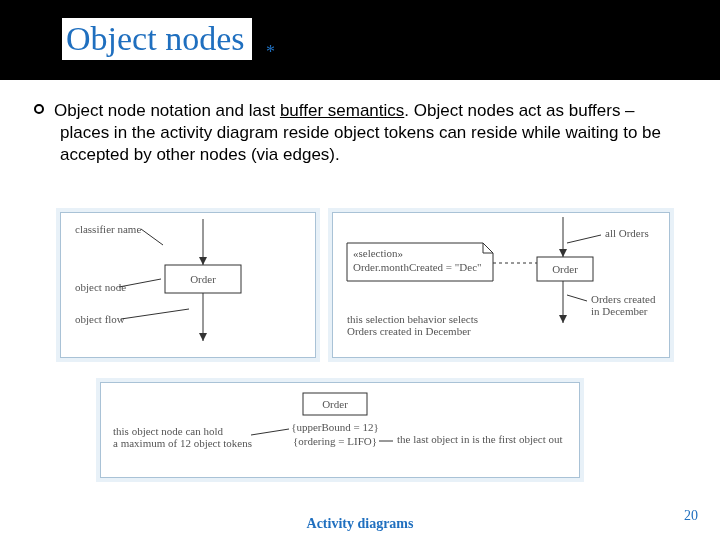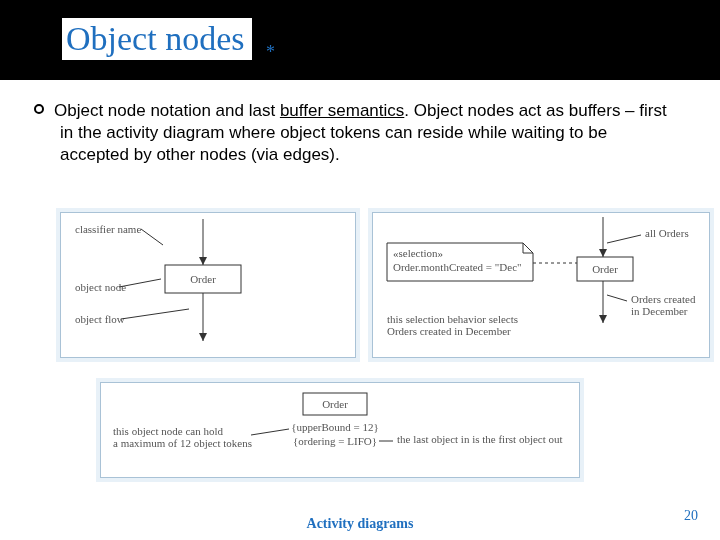--- a/index.html
+++ b/index.html
@@ -10,21 +10,21 @@
   .title-box .title { font-family: "Times New Roman", serif; font-size: 34px; color: #1f6fbf; font-weight: 400; }
   .asterisk-left { position: absolute; top: 42px; left: 72px; font-family: "Times New Roman", serif; font-size: 18px; color: #1f6fbf; }
   .asterisk-right { position: absolute; top: 42px; left: 266px; font-family: "Times New Roman", serif; font-size: 18px; color: #1f6fbf; }
   .body-text { position: absolute; top: 100px; left: 60px; width: 610px; font-size: 17px; line-height: 1.3; color: #000; }
   .bullet-ring { display: inline-block; width: 10px; height: 10px; border: 2px solid #000; border-radius: 50%; margin-right: 10px; margin-left: -26px; vertical-align: 2px; }
   .underline { text-decoration: underline; text-align: center; }
   .diagram-row { position: absolute; display: flex; gap: 16px; }
   .row1 { top: 212px; left: 60px; }
   .row2 { top: 382px; left: 100px; }
   .diagram { background: #fff; border: 1px solid #a9c2d6; box-shadow: 0 0 0 4px #e8f1f8; position: relative; }
-  .d1 { width: 296px; height: 146px; }
+  .d1 { width: 256px; height: 146px; }
   .d2 { width: 338px; height: 146px; }
   .d3 { width: 480px; height: 96px; }
   .gtext { font-family: "Times New Roman", serif; font-size: 11px; fill: #555; }
   .nodebox { fill: #fff; stroke: #333; stroke-width: 1; }
   .solidline { stroke: #333; stroke-width: 1; fill: none; }
   .dashline { stroke: #333; stroke-width: 1; fill: none; stroke-dasharray: 3 3; }
   .arrowhead { fill: #333; }
   .footer-text { position: absolute; bottom: 8px; left: 0; width: 720px; text-align: center; font-family: "Times New Roman", serif; font-size: 14px; font-weight: 700; color: #1f6fbf; }
   .page-num { position: absolute; bottom: 16px; right: 22px; font-family: "Times New Roman", serif; font-size: 14px; color: #1f6fbf; }
 </style>
@@ -35,21 +35,21 @@
 
   <div class="header-band"></div>
 
   <span class="asterisk-left">*</span>
   <div class="title-box">
     <span class="title">Object nodes</span>
   </div>
   <span class="asterisk-right">*</span>
 
   <div class="body-text">
-    <span class="bullet-ring"></span><span>Object node notation and last </span><span class="underline">buffer semantics</span><span>. Object nodes act as buffers – first in the activity diagram where object tokens can reside while waiting to be accepted by other nodes (via edges).</span>
+    <span class="bullet-ring"></span><span>Object node notation and last </span><span class="underline">buffer semantics</span><span>. Object nodes act as buffers – places in the activity diagram reside object tokens can reside while waiting to be accepted by other nodes (via edges).</span>
   </div>
 
   <div class="diagram-row row1">
     <div class="diagram d1">
       <svg width="256" height="146">
         <text class="gtext" x="14" y="20">classifier name</text>
         <text class="gtext" x="14" y="78">object node</text>
         <text class="gtext" x="14" y="110">object flow</text>
         <line class="solidline" x1="80" y1="16" x2="102" y2="32"></line>
         <line class="solidline" x1="58" y1="74" x2="100" y2="66"></line>

